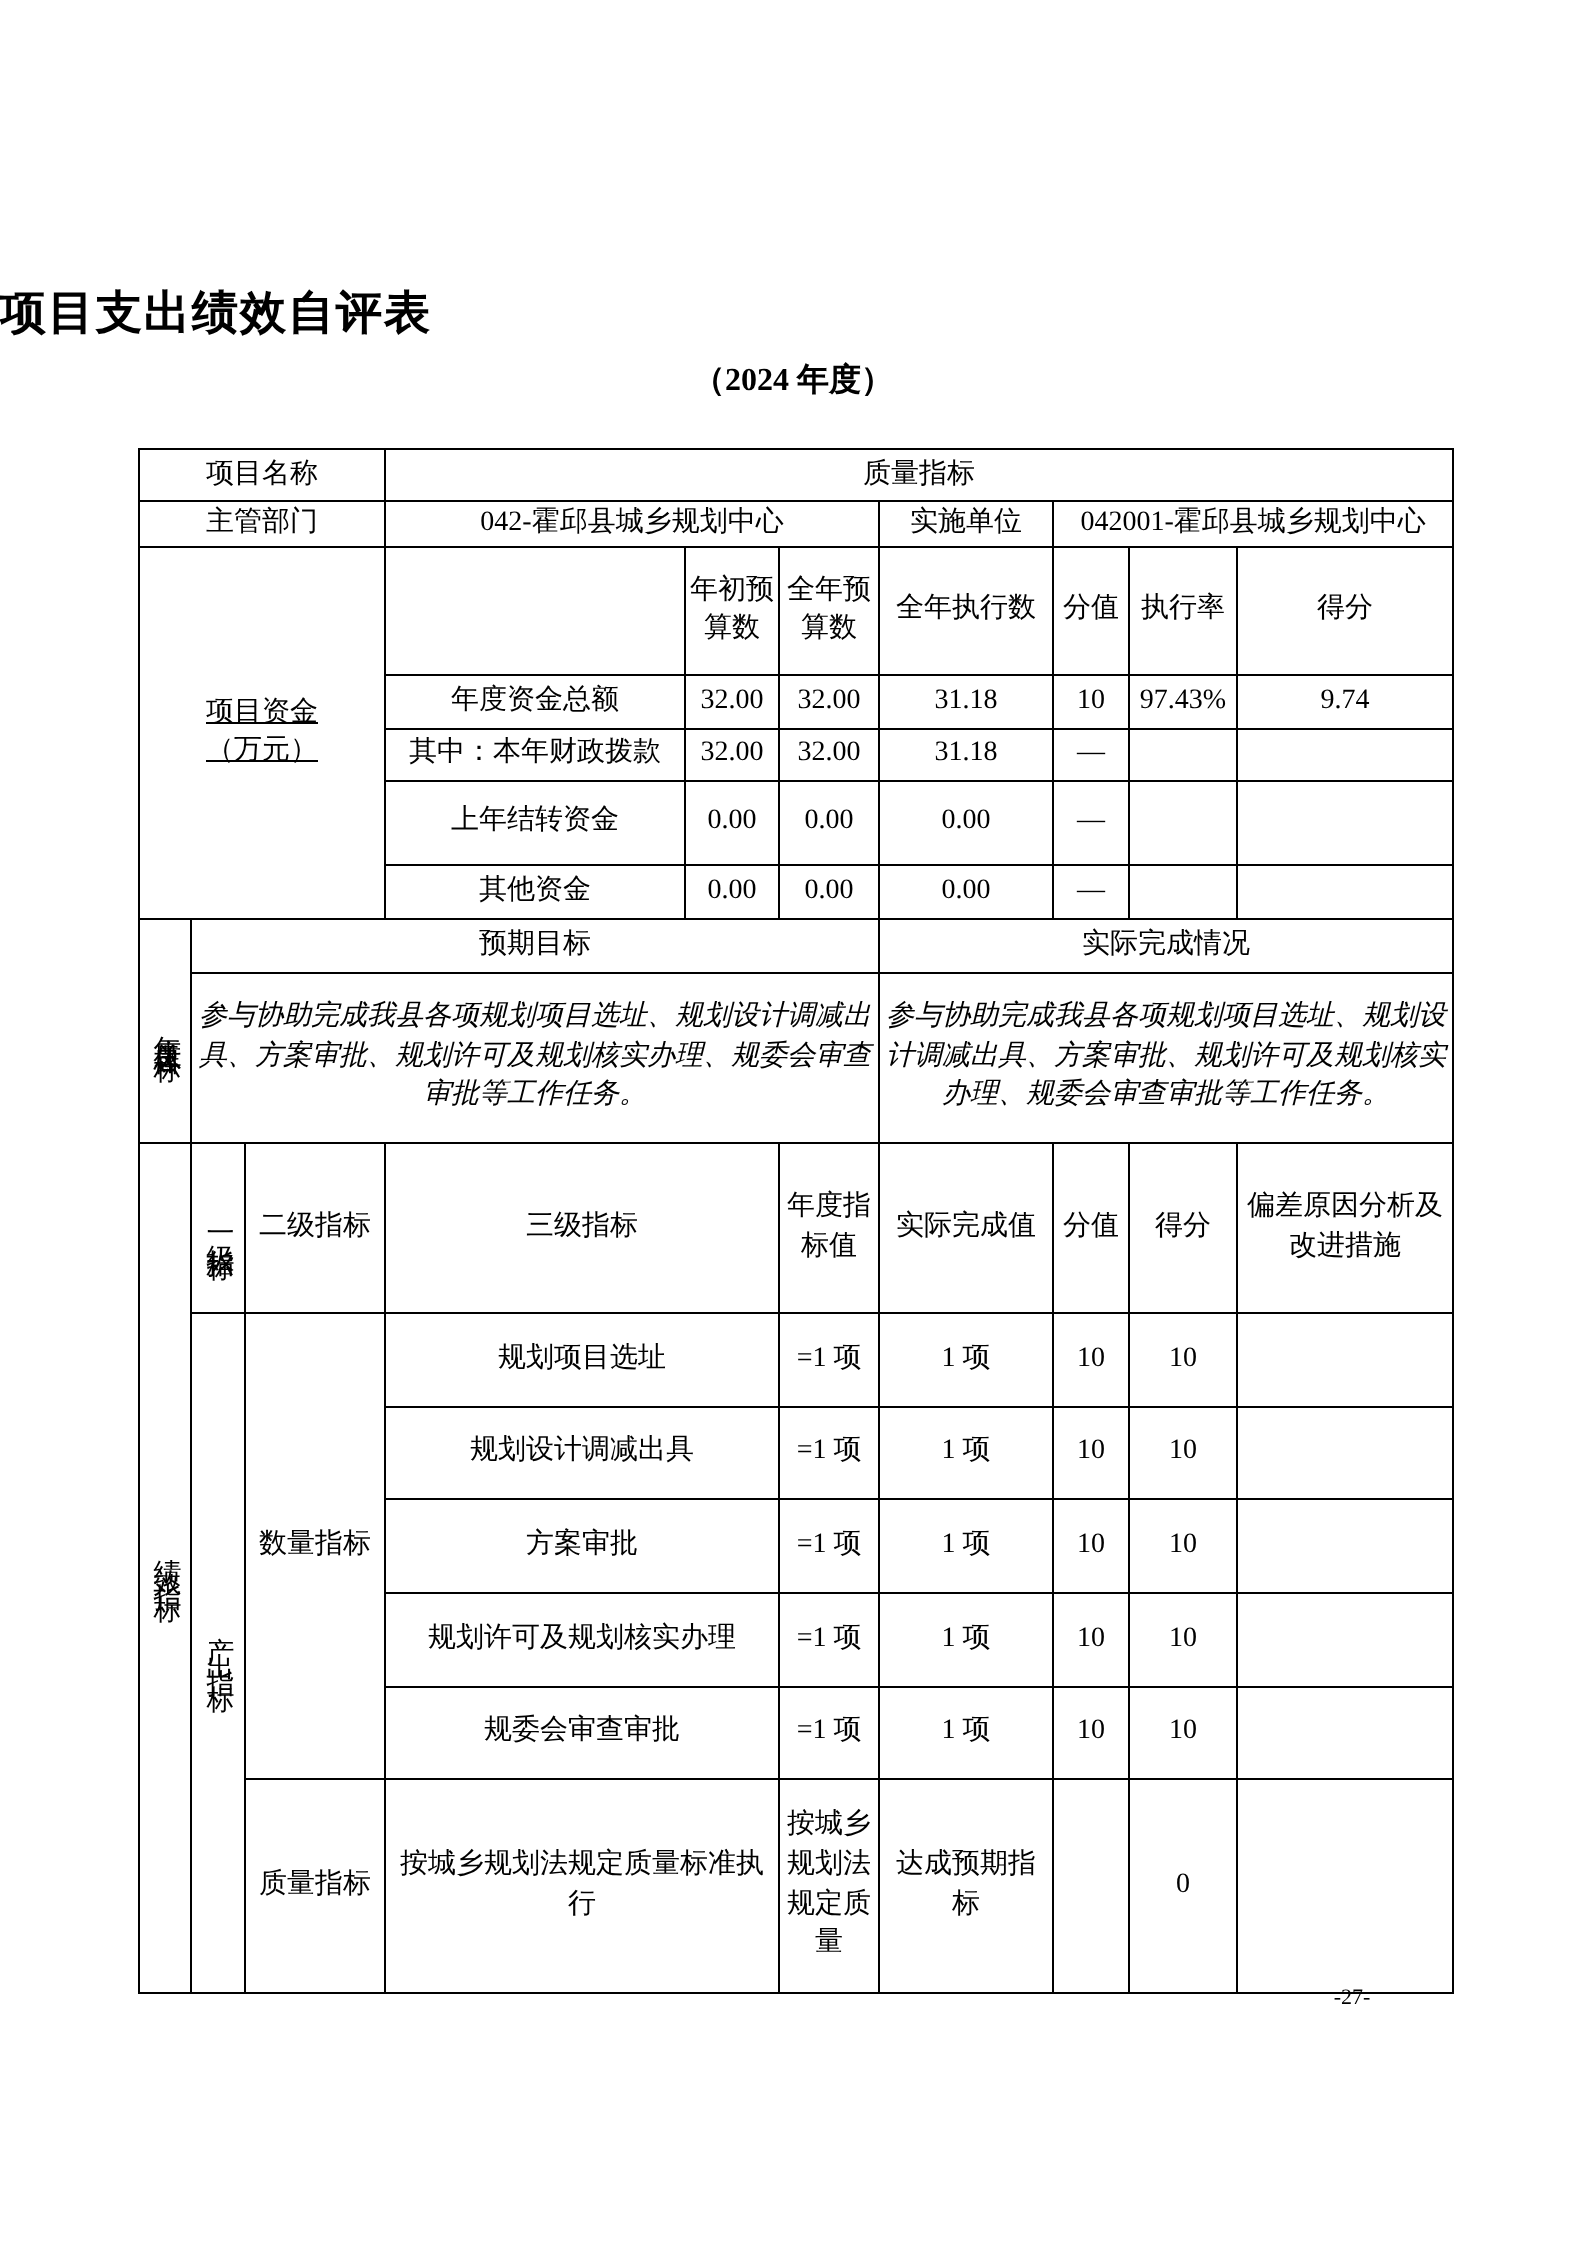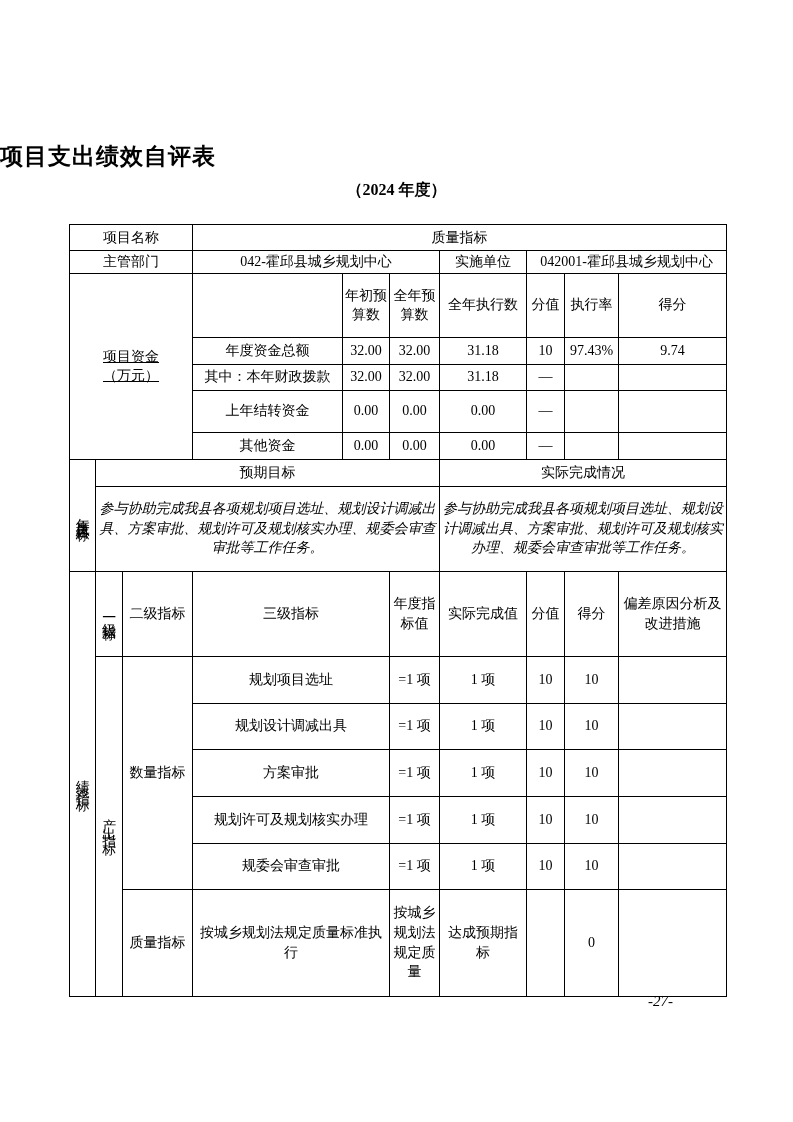--- a/index.html
+++ b/index.html
@@ -69,22 +69,22 @@
     letter-spacing: 2px;
     line-height: 1.1;
   }
   .vert.sp6 { letter-spacing: 6px; }
   .vert.sp8 { letter-spacing: 8px; }
   .page-number {
     position: absolute;
     top: 993px;
     left: 648px;
     width: 56px;
-    font-size: 15px;
-    font-style: italic;
+    text-align: center;
+    font-size: 11px;
   }
 </style>
 </head>
 <body>
 
 <div class="page">
 
   <h1 class="doc-title">项目支出绩效自评表</h1>
   <div class="doc-subtitle">（2024 年度）</div>
 

